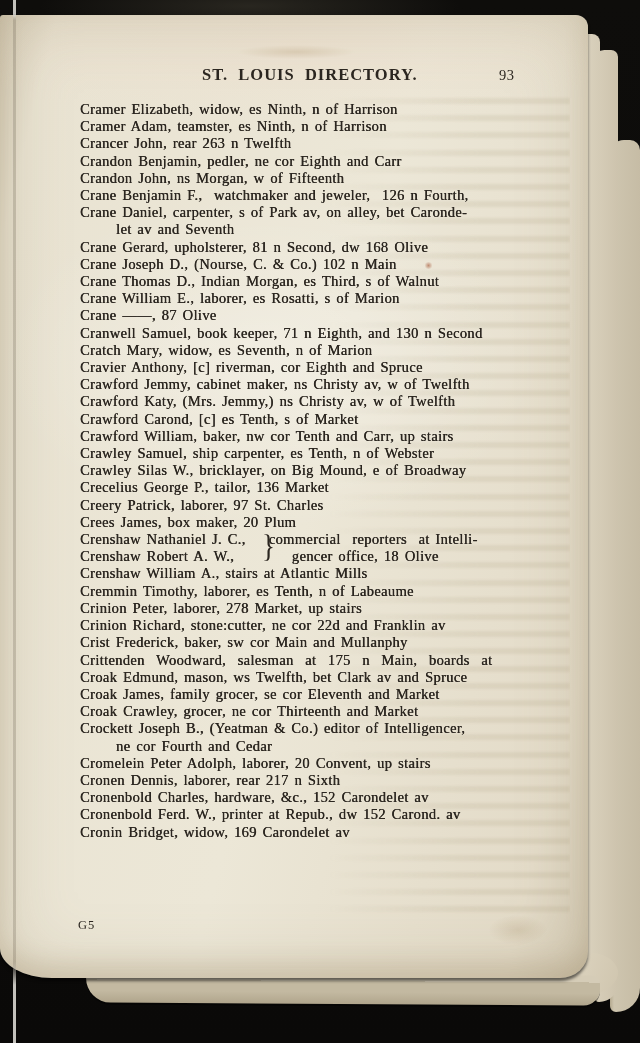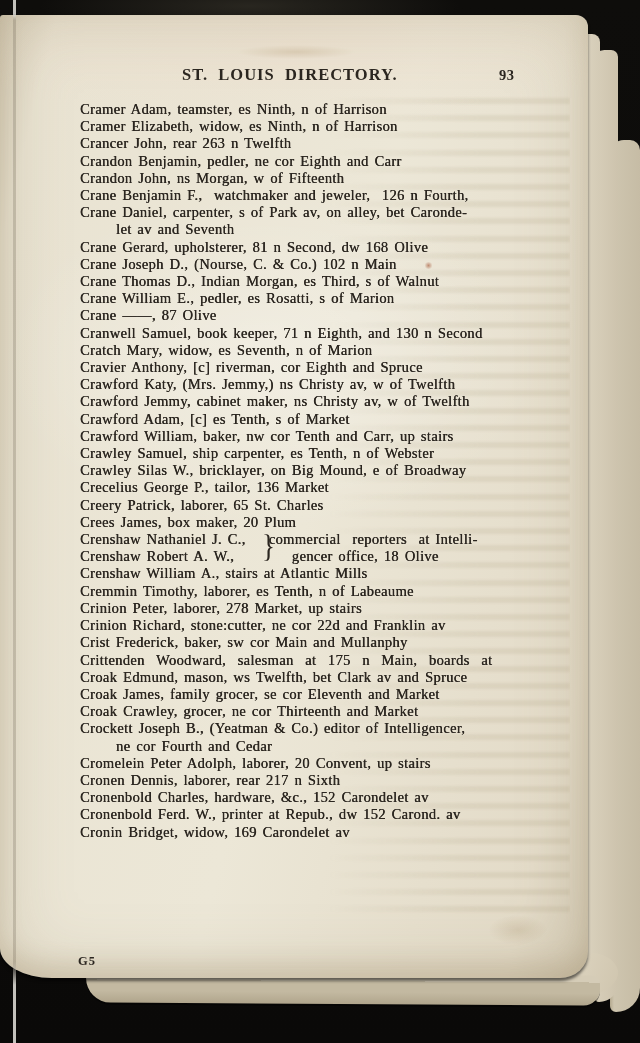--- a/index.html
+++ b/index.html
@@ -80,48 +80,48 @@
   
   .glass-line{
     position:absolute;left:13px;top:0;width:3px;height:1043px;z-index:30;
     background:linear-gradient(to bottom,
       rgba(228,226,220,.85) 0 14px,
       rgba(105,95,78,.26) 20px 962px,
       rgba(228,226,220,.85) 985px 100%);
   }
   
   .page-title{
-    position:absolute;left:182px;top:50px;margin:0;
+    position:absolute;left:202px;top:50px;margin:0;
     font-size:16.5px;font-weight:bold;letter-spacing:1px;
     color:var(--ink);white-space:pre;
   }
   .page-number{
     position:absolute;left:499px;top:52px;
-    font-size:14.5px;font-weight:bold;letter-spacing:.5px;color:var(--ink);
+    font-size:14.5px;font-weight:normal;letter-spacing:.5px;color:var(--ink);
   }
   
   .entries{
     position:absolute;left:80px;top:86px;width:492px;
     font-size:14.5px;line-height:17.2px;color:var(--ink);
   }
   .line{
     position:relative;white-space:pre;
     letter-spacing:.35px;word-spacing:1.8px;
     text-shadow:.3px 0 0 currentColor;
   }
   .line.cont{padding-left:36px;}
   .big-brace{
     position:absolute;left:182px;top:0px;
     font-size:27px;line-height:27px;font-weight:400;
     transform:scaleY(1.2);transform-origin:top;
     text-shadow:none;
   }
   .signature{
     position:absolute;left:78px;top:903px;
-    font-size:12.5px;font-weight:bold;letter-spacing:1px;color:var(--ink);margin-top:36px;
+    font-size:12.5px;font-weight:normal;letter-spacing:1px;color:var(--ink);
   }
 </style>
 </head>
 <body>
 
 <div class="scene">
 
   <div class="edge edge-3"></div>
   <div class="edge edge-2"></div>
   <div class="edge edge-1"></div>
@@ -131,44 +131,44 @@
   <div class="book-page">
     <div class="ghost ghost-right"></div>
     <div class="foxing fox-1"></div>
     <div class="foxing fox-2"></div>
     <div class="foxing fox-3"></div>
 
     <h1 class="page-title">ST.  LOUIS  DIRECTORY.</h1>
     <span class="page-number">93</span>
 
     <div class="entries" id="entries">
+        <div class="line">Cramer Elizabeth, widow, es Ninth, n of Harrison</div>
         <div class="line">Cramer Adam, teamster, es Ninth, n of Harrison</div>
-        <div class="line">Cramer Elizabeth, widow, es Ninth, n of Harrison</div>
         <div class="line">Crancer John, rear 263 n Twelfth</div>
         <div class="line">Crandon Benjamin, pedler, ne cor Eighth and Carr</div>
         <div class="line">Crandon John, ns Morgan, w of Fifteenth</div>
         <div class="line">Crane Benjamin F.,  watchmaker and jeweler,  126 n Fourth,</div>
         <div class="line">Crane Daniel, carpenter, s of Park av, on alley, bet Caronde-</div>
         <div class="line cont">let av and Seventh</div>
         <div class="line">Crane Gerard, upholsterer, 81 n Second, dw 168 Olive</div>
         <div class="line">Crane Joseph D., (Nourse, C. &amp; Co.) 102 n Main</div>
         <div class="line">Crane Thomas D., Indian Morgan, es Third, s of Walnut</div>
-        <div class="line">Crane William E., pedler, es Rosatti, s of Marion</div>
+        <div class="line">Crane William E., laborer, es Rosatti, s of Marion</div>
         <div class="line">Crane ——, 87 Olive</div>
         <div class="line">Cranwell Samuel, book keeper, 71 n Eighth, and 130 n Second</div>
         <div class="line">Cratch Mary, widow, es Seventh, n of Marion</div>
         <div class="line">Cravier Anthony, [c] riverman, cor Eighth and Spruce</div>
+        <div class="line">Crawford Jemmy, cabinet maker, ns Christy av, w of Twelfth</div>
         <div class="line">Crawford Katy, (Mrs. Jemmy,) ns Christy av, w of Twelfth</div>
-        <div class="line">Crawford Jemmy, cabinet maker, ns Christy av, w of Twelfth</div>
-        <div class="line">Crawford Adam, [c] es Tenth, s of Market</div>
+        <div class="line">Crawford Carond, [c] es Tenth, s of Market</div>
         <div class="line">Crawford William, baker, nw cor Tenth and Carr, up stairs</div>
         <div class="line">Crawley Samuel, ship carpenter, es Tenth, n of Webster</div>
         <div class="line">Crawley Silas W., bricklayer, on Big Mound, e of Broadway</div>
         <div class="line">Crecelius George P., tailor, 136 Market</div>
-        <div class="line">Creery Patrick, laborer, 65 St. Charles</div>
+        <div class="line">Creery Patrick, laborer, 97 St. Charles</div>
         <div class="line">Crees James, box maker, 20 Plum</div>
         <div class="line">Crenshaw Nathaniel J. C.,    commercial  reporters  at Intelli-<span class="big-brace">}</span></div>
         <div class="line">Crenshaw Robert A. W.,          gencer office, 18 Olive</div>
         <div class="line">Crenshaw William A., stairs at Atlantic Mills</div>
         <div class="line">Cremmin Timothy, laborer, es Tenth, n of Labeaume</div>
         <div class="line">Crinion Peter, laborer, 278 Market, up stairs</div>
         <div class="line">Crinion Richard, stone:cutter, ne cor 22d and Franklin av</div>
         <div class="line">Crist Frederick, baker, sw cor Main and Mullanphy</div>
         <div class="line">Crittenden  Woodward,  salesman  at  175  n  Main,  boards  at</div>
         <div class="line">Croak Edmund, mason, ws Twelfth, bet Clark av and Spruce</div>

